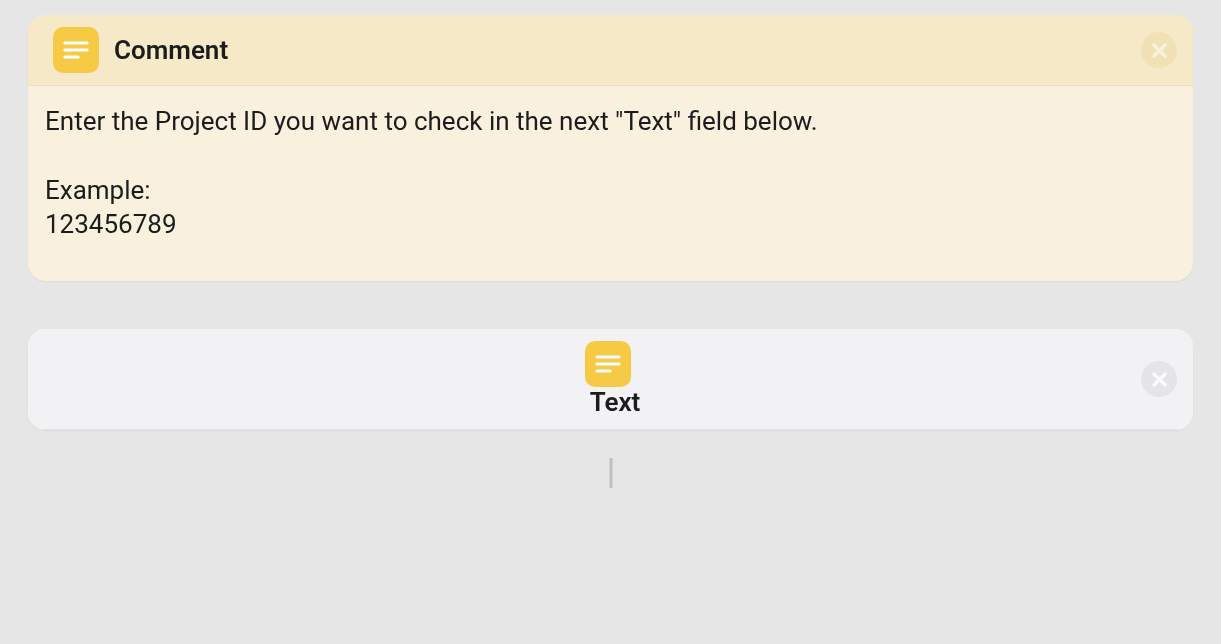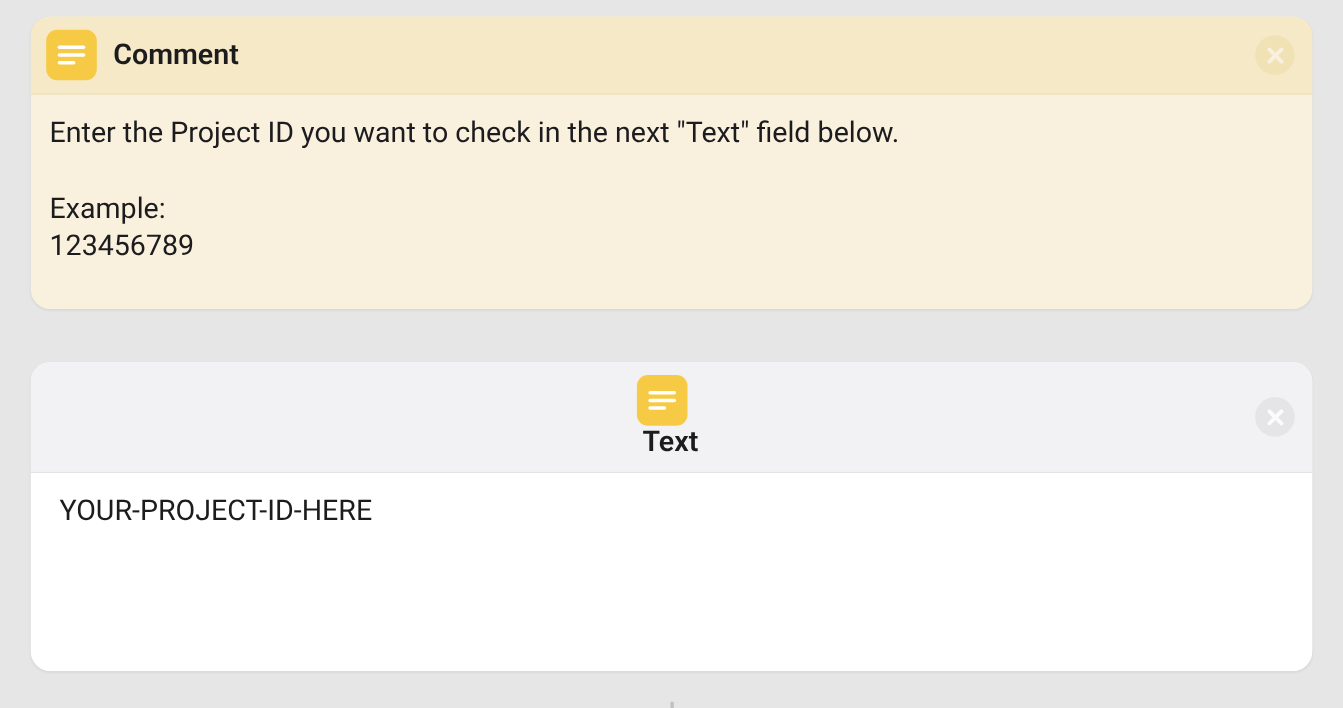--- a/index.html
+++ b/index.html
@@ -28,21 +28,21 @@
       background: #f9f1de;
     }
     
     .card-text {
       background: #ffffff;
     }
     
     .card-header {
       display: flex;
       align-items: center;
-      padding: 12px 16px 12px 14px;
+      padding: 12px 16px 12px 25px;
       position: relative;
     }
     
     .card-comment .card-header {
       background: #f6e9c7;
       border-bottom: 1px solid #eadfbb;
     }
     
     .card-text .card-header {
       background: #f2f2f4;
@@ -182,20 +182,17 @@
         <line x1="4" y1="22" x2="17" y2="22" stroke="#ffffff" stroke-width="3.2" stroke-linecap="round"></line>
       </svg>
     </div>
     <div class="card-title">Text</div>
     <button class="close-btn">
       <svg viewBox="0 0 17 17">
         <path d="M3 3 L14 14 M14 3 L3 14" stroke-width="3.5" stroke-linecap="round"></path>
       </svg>
     </button>
   </div>
-  <div class="card-body">
-    <div class="body-text">YOUR-PROJECT-ID-HERE</div>
-  </div>
 </div>
 
 <div class="connector-wrapper">
   <div class="connector"></div>
 </div>
 
 </body></html>

